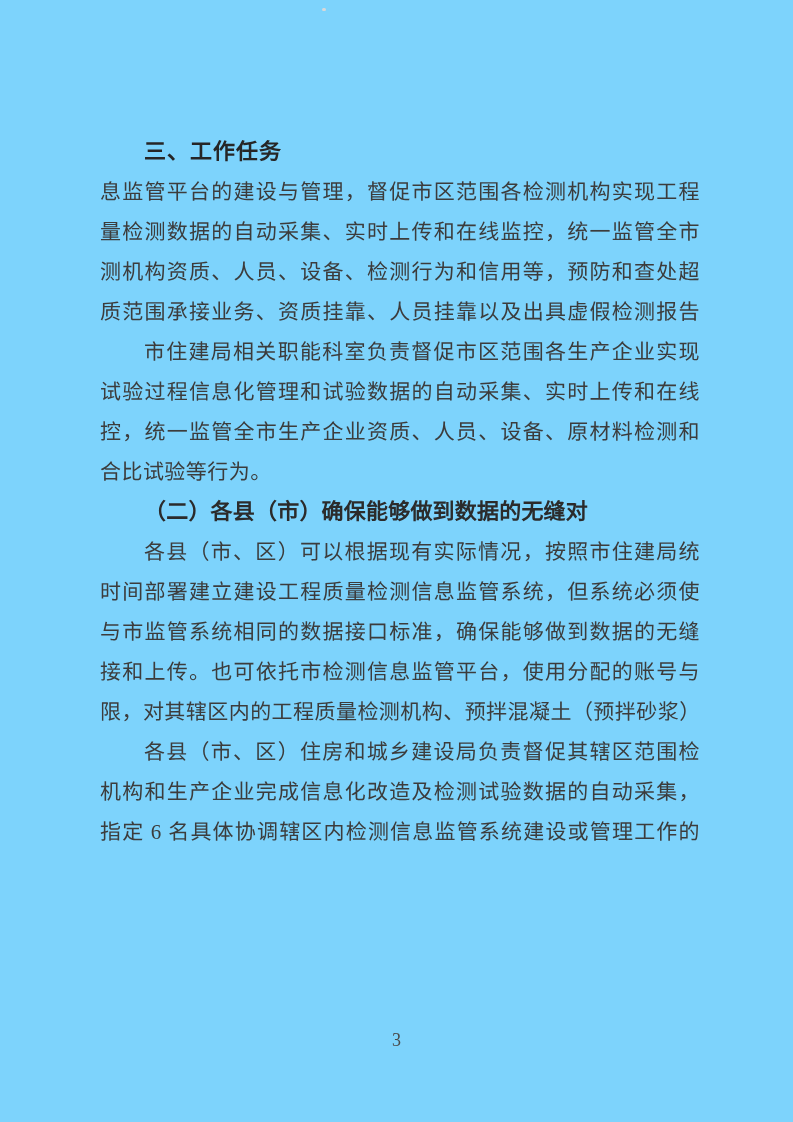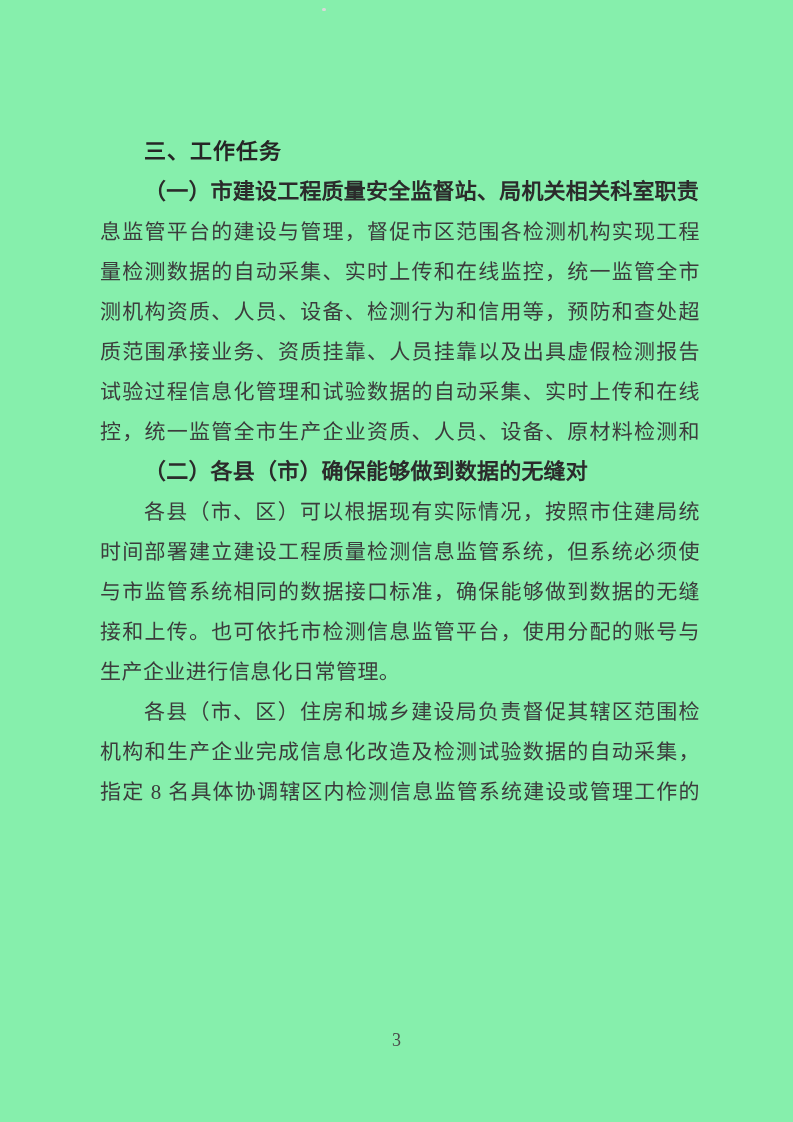--- a/index.html
+++ b/index.html
@@ -4,21 +4,21 @@
 <style>
   html, body {
     margin: 0;
     padding: 0;
     background: #ffffff;
   }
   .page {
     position: relative;
     width: 793px;
     height: 1122px;
-    background: #86efac;
+    background: #7dd3fc;
     overflow: hidden;
     font-family: "Liberation Serif", "DejaVu Serif", serif;
   }
   .scan-speck {
     position: absolute;
     left: 322px;
     top: 8px;
     width: 4px;
     height: 3px;
     background: #d9d9d9;
@@ -72,39 +72,40 @@
     font-family: "Liberation Serif", "DejaVu Serif", serif;
   }
 </style>
 </head>
 <body>
 
 <div class="page">
   <div class="scan-speck"></div>
   <div class="doc-body" id="doc-body">
       <div class="line indent heading-main">三、工作任务</div>
-      <div class="line indent heading-sub">（一）市建设工程质量安全监督站、局机关相关科室职责</div>
       <div>
         <div class="line fill">息监管平台的建设与管理，督促市区范围各检测机构实现工程质</div>
         <div class="line fill">量检测数据的自动采集、实时上传和在线监控，统一监管全市检</div>
         <div class="line fill">测机构资质、人员、设备、检测行为和信用等，预防和查处超资</div>
         <div class="line fill">质范围承接业务、资质挂靠、人员挂靠以及出具虚假检测报告等</div>
       </div>
       <div>
+        <div class="line indent fill">市住建局相关职能科室负责督促市区范围各生产企业实现</div>
         <div class="line fill">试验过程信息化管理和试验数据的自动采集、实时上传和在线监</div>
         <div class="line fill">控，统一监管全市生产企业资质、人员、设备、原材料检测和配</div>
+        <div class="line">合比试验等行为。</div>
       </div>
       <div class="line indent heading-sub">（二）各县（市）确保能够做到数据的无缝对</div>
       <div>
         <div class="line indent fill">各县（市、区）可以根据现有实际情况，按照市住建局统一</div>
         <div class="line fill">时间部署建立建设工程质量检测信息监管系统，但系统必须使用</div>
         <div class="line fill">与市监管系统相同的数据接口标准，确保能够做到数据的无缝对</div>
         <div class="line fill">接和上传。也可依托市检测信息监管平台，使用分配的账号与权</div>
-        <div class="line">生产企业进行信息化日常管理。</div>
+        <div class="line fill">限，对其辖区内的工程质量检测机构、预拌混凝土（预拌砂浆）</div>
       </div>
       <div>
         <div class="line indent fill">各县（市、区）住房和城乡建设局负责督促其辖区范围检测</div>
         <div class="line fill">机构和生产企业完成信息化改造及检测试验数据的自动采集，并</div>
-        <div class="line fill">指定 8 名具体协调辖区内检测信息监管系统建设或管理工作的</div>
+        <div class="line fill">指定 6 名具体协调辖区内检测信息监管系统建设或管理工作的</div>
       </div>
     </div>
   <div class="page-number">3</div>
 </div>
 
 </body></html>

